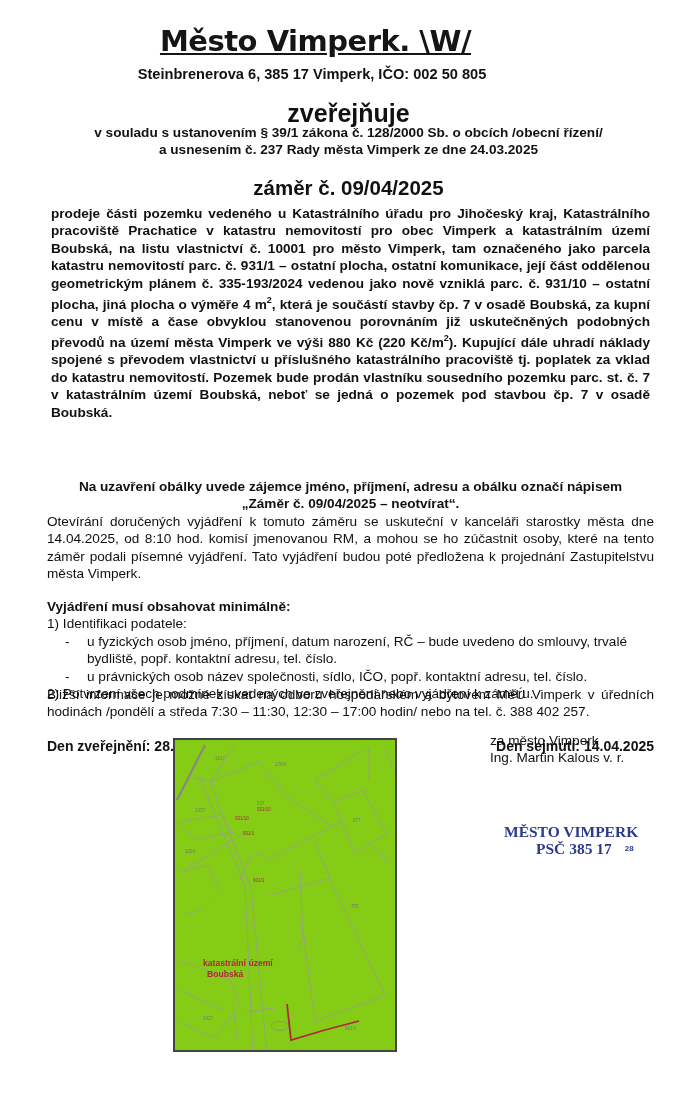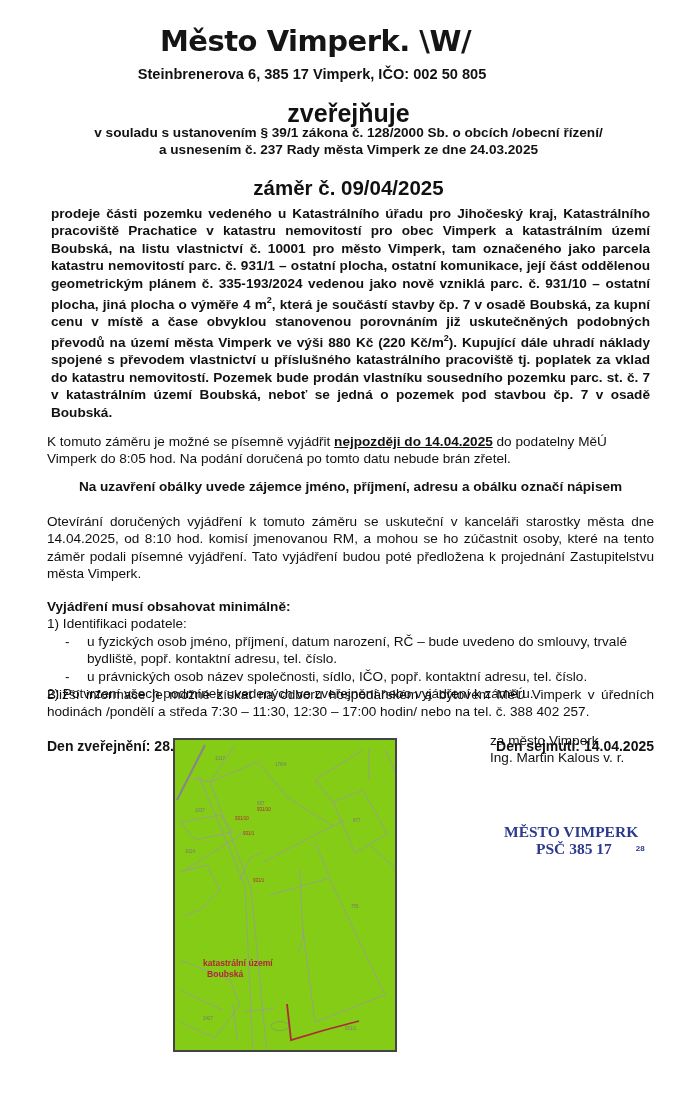--- a/index.html
+++ b/index.html
@@ -5,20 +5,21 @@
   html, body { margin: 0; padding: 0; background: #ffffff; }
   body {
     width: 697px; height: 1100px; position: relative; overflow: hidden;
     font-family: "Liberation Sans", sans-serif; color: #111111;
   }
   .page { position: absolute; left: 0; top: 0; width: 697px; height: 1100px; }
   .logo {
     position: absolute; top: 24px; left: 0; width: 631px; text-align: center;
     font-family: "DejaVu Sans", sans-serif; font-weight: bold; font-size: 29px; letter-spacing: -0.5px;
     color: #151515;
+    text-decoration: underline;
   }
   .address {
     position: absolute; top: 66px; left: 0; width: 624px; text-align: center;
     font-weight: bold; font-size: 14.6px;
   }
   .publishes {
     position: absolute; top: 99px; left: 0; width: 697px; text-align: center;
     font-weight: bold; font-size: 25px;
   }
   .legal {
@@ -54,21 +55,21 @@
   .signature {
     position: absolute; top: 732px; left: 490px; width: 170px; 
     font-size: 13.6px; line-height: 17.4px;
   }
   .stamp {
     position: absolute; top: 823px; left: 504px; width: 160px;
     font-family: "Liberation Serif", serif; font-weight: bold; color: #2b3a8c;
     font-size: 15.5px; line-height: 17px; text-align: left;
   }
   .stamp .l2 { padding-left: 32px; }
-  .stamp .num { font-family: "Liberation Sans", sans-serif; font-size: 8px; margin-left: 24px; vertical-align: 3px; }
+  .stamp .num { font-family: "Liberation Sans", sans-serif; font-size: 8px; margin-left: 13px; vertical-align: 3px; }
   .map {
     position: absolute; top: 738px; left: 173px; width: 224px; height: 314px;
     border: 2px solid #444444; box-sizing: border-box; background: #84cc16; overflow: hidden;
   }
   .map svg { position: absolute; left: 0; top: 0; }
   .map-label {
     position: absolute; left: 28px; top: 218px;
     font-weight: bold; color: #b0283a; font-size: 8.6px; line-height: 11px;
   }
 </style>
@@ -85,26 +86,24 @@
     <div>v souladu s ustanovením § 39/1 zákona č. 128/2000 Sb. o obcích /obecní řízení/</div>
     <div>a usnesením č. 237 Rady města Vimperk ze dne 24.03.2025</div>
   </div>
 
   <div class="intent-title">záměr č. 09/04/2025</div>
 
   <div class="body-bold">
     <p><span>prodeje části pozemku vedeného u Katastrálního úřadu pro Jihočeský kraj, Katastrálního pracoviště Prachatice v katastru nemovitostí pro obec Vimperk a katastrálním území Boubská, na listu vlastnictví č. 10001 pro město Vimperk, tam označeného jako parcela katastru nemovitostí parc. č. 931/1 – ostatní plocha, ostatní komunikace, její část oddělenou geometrickým plánem č. 335-193/2024 vedenou jako nově vzniklá parc. č. 931/10 – ostatní plocha, jiná plocha o výměře 4 m</span><sup style="font-size:9px;">2</sup><span>, která je součástí stavby čp. 7 v osadě Boubská, za kupní cenu v místě a čase obvyklou stanovenou porovnáním již uskutečněných podobných převodů na území města Vimperk ve výši 880 Kč (220 Kč/m</span><sup style="font-size:9px;">2</sup><span>). Kupující dále uhradí náklady spojené s převodem vlastnictví u příslušného katastrálního pracoviště tj. poplatek za vklad do katastru nemovitostí. Pozemek bude prodán vlastníku sousedního pozemku parc. st. č. 7 v katastrálním území Boubská, neboť se jedná o pozemek pod stavbou čp. 7 v osadě Boubská.</span></p>
   </div>
 
-  <div class="para" style="top:433px;">
-    <p style="text-align:left;"><span>K tomuto záměru je možné se písemně vyjádřit </span><span class="ul-bold">nejpozději do 14.04.2025</span><span> do podatelny MěÚ Vimperk do 8:05 hod. Na podání doručená po tomto datu nebude brán zřetel.</span></p>
-  </div>
 
   <div class="centered-bold">
     <div>Na uzavření obálky uvede zájemce jméno, příjmení, adresu a obálku označí nápisem</div>
+    <div>„Záměr č. 09/04/2025 – neotvírat“.</div>
   </div>
 
   <div class="para" style="top:513px;">
     <p>Otevírání doručených vyjádření k tomuto záměru se uskuteční v kanceláři starostky města dne 14.04.2025, od 8:10 hod. komisí jmenovanou RM, a mohou se ho zúčastnit osoby, které na tento záměr podali písemné vyjádření. Tato vyjádření budou poté předložena k projednání Zastupitelstvu města Vimperk.</p>
   </div>
 
   <div class="para" style="top:598px; text-align:left;">
     <div class="req-title">Vyjádření musí obsahovat minimálně:</div>
     <div>1) Identifikaci podatele:</div>
     <div class="req-sub">

